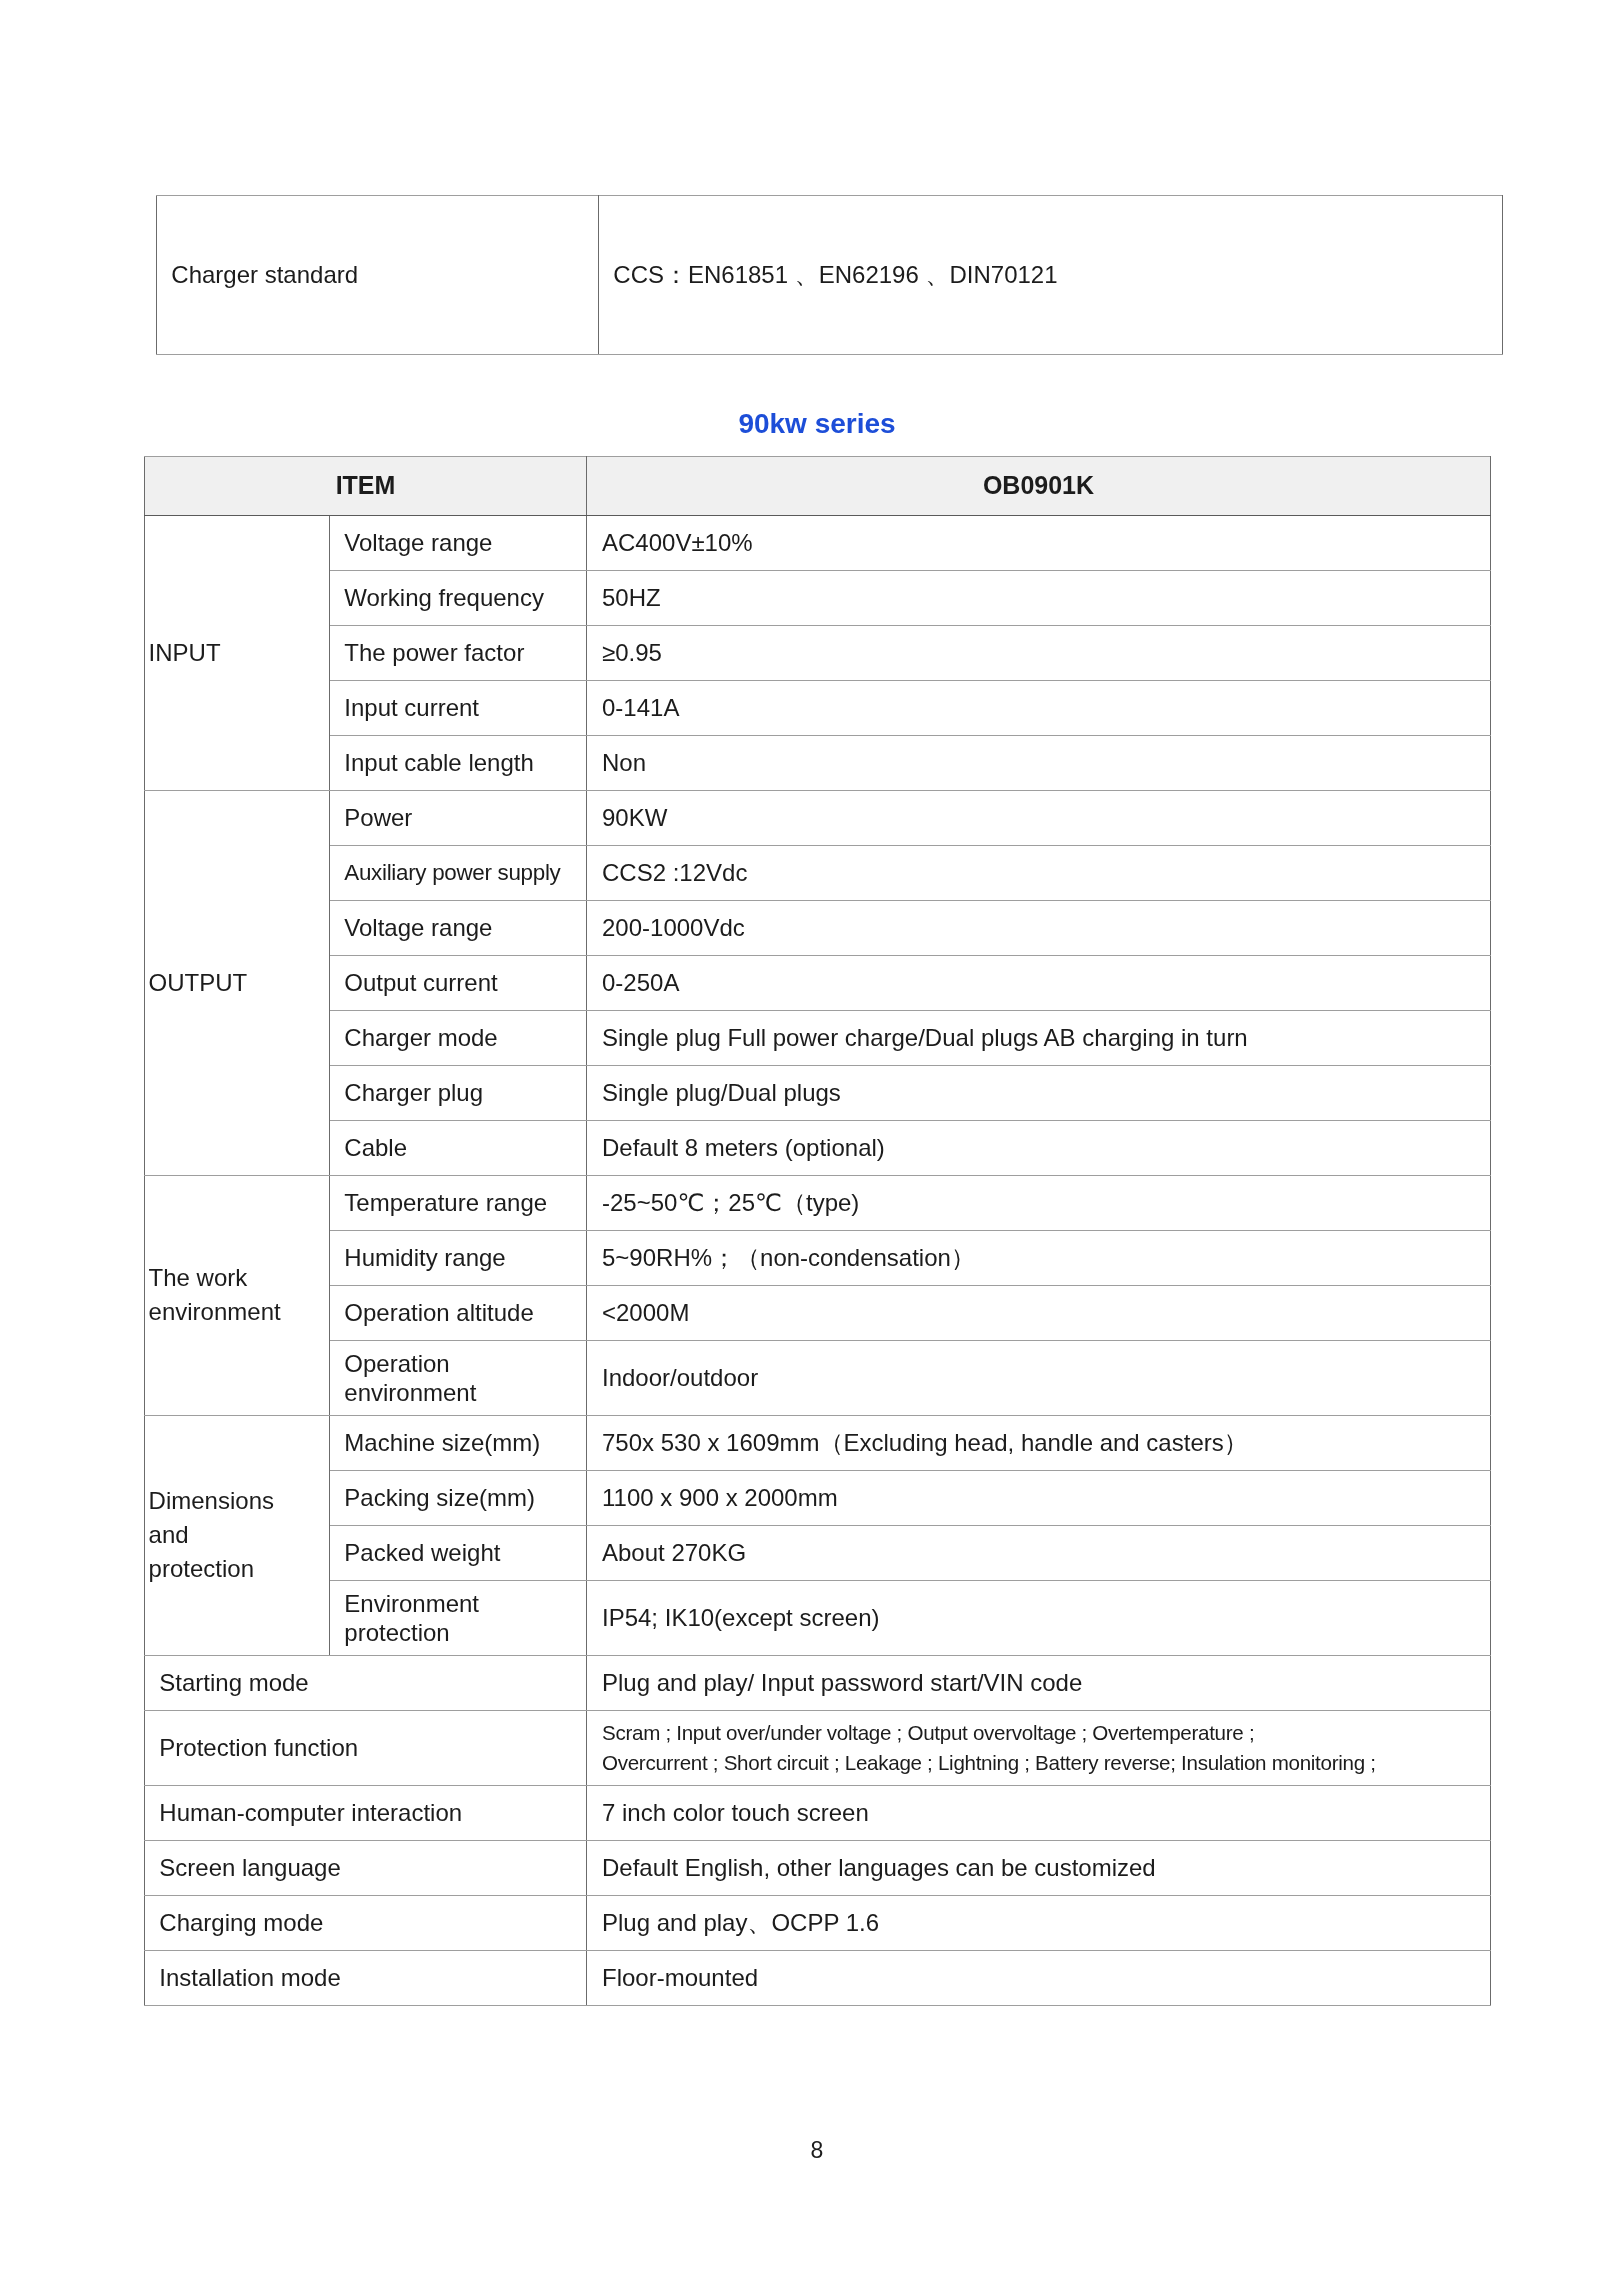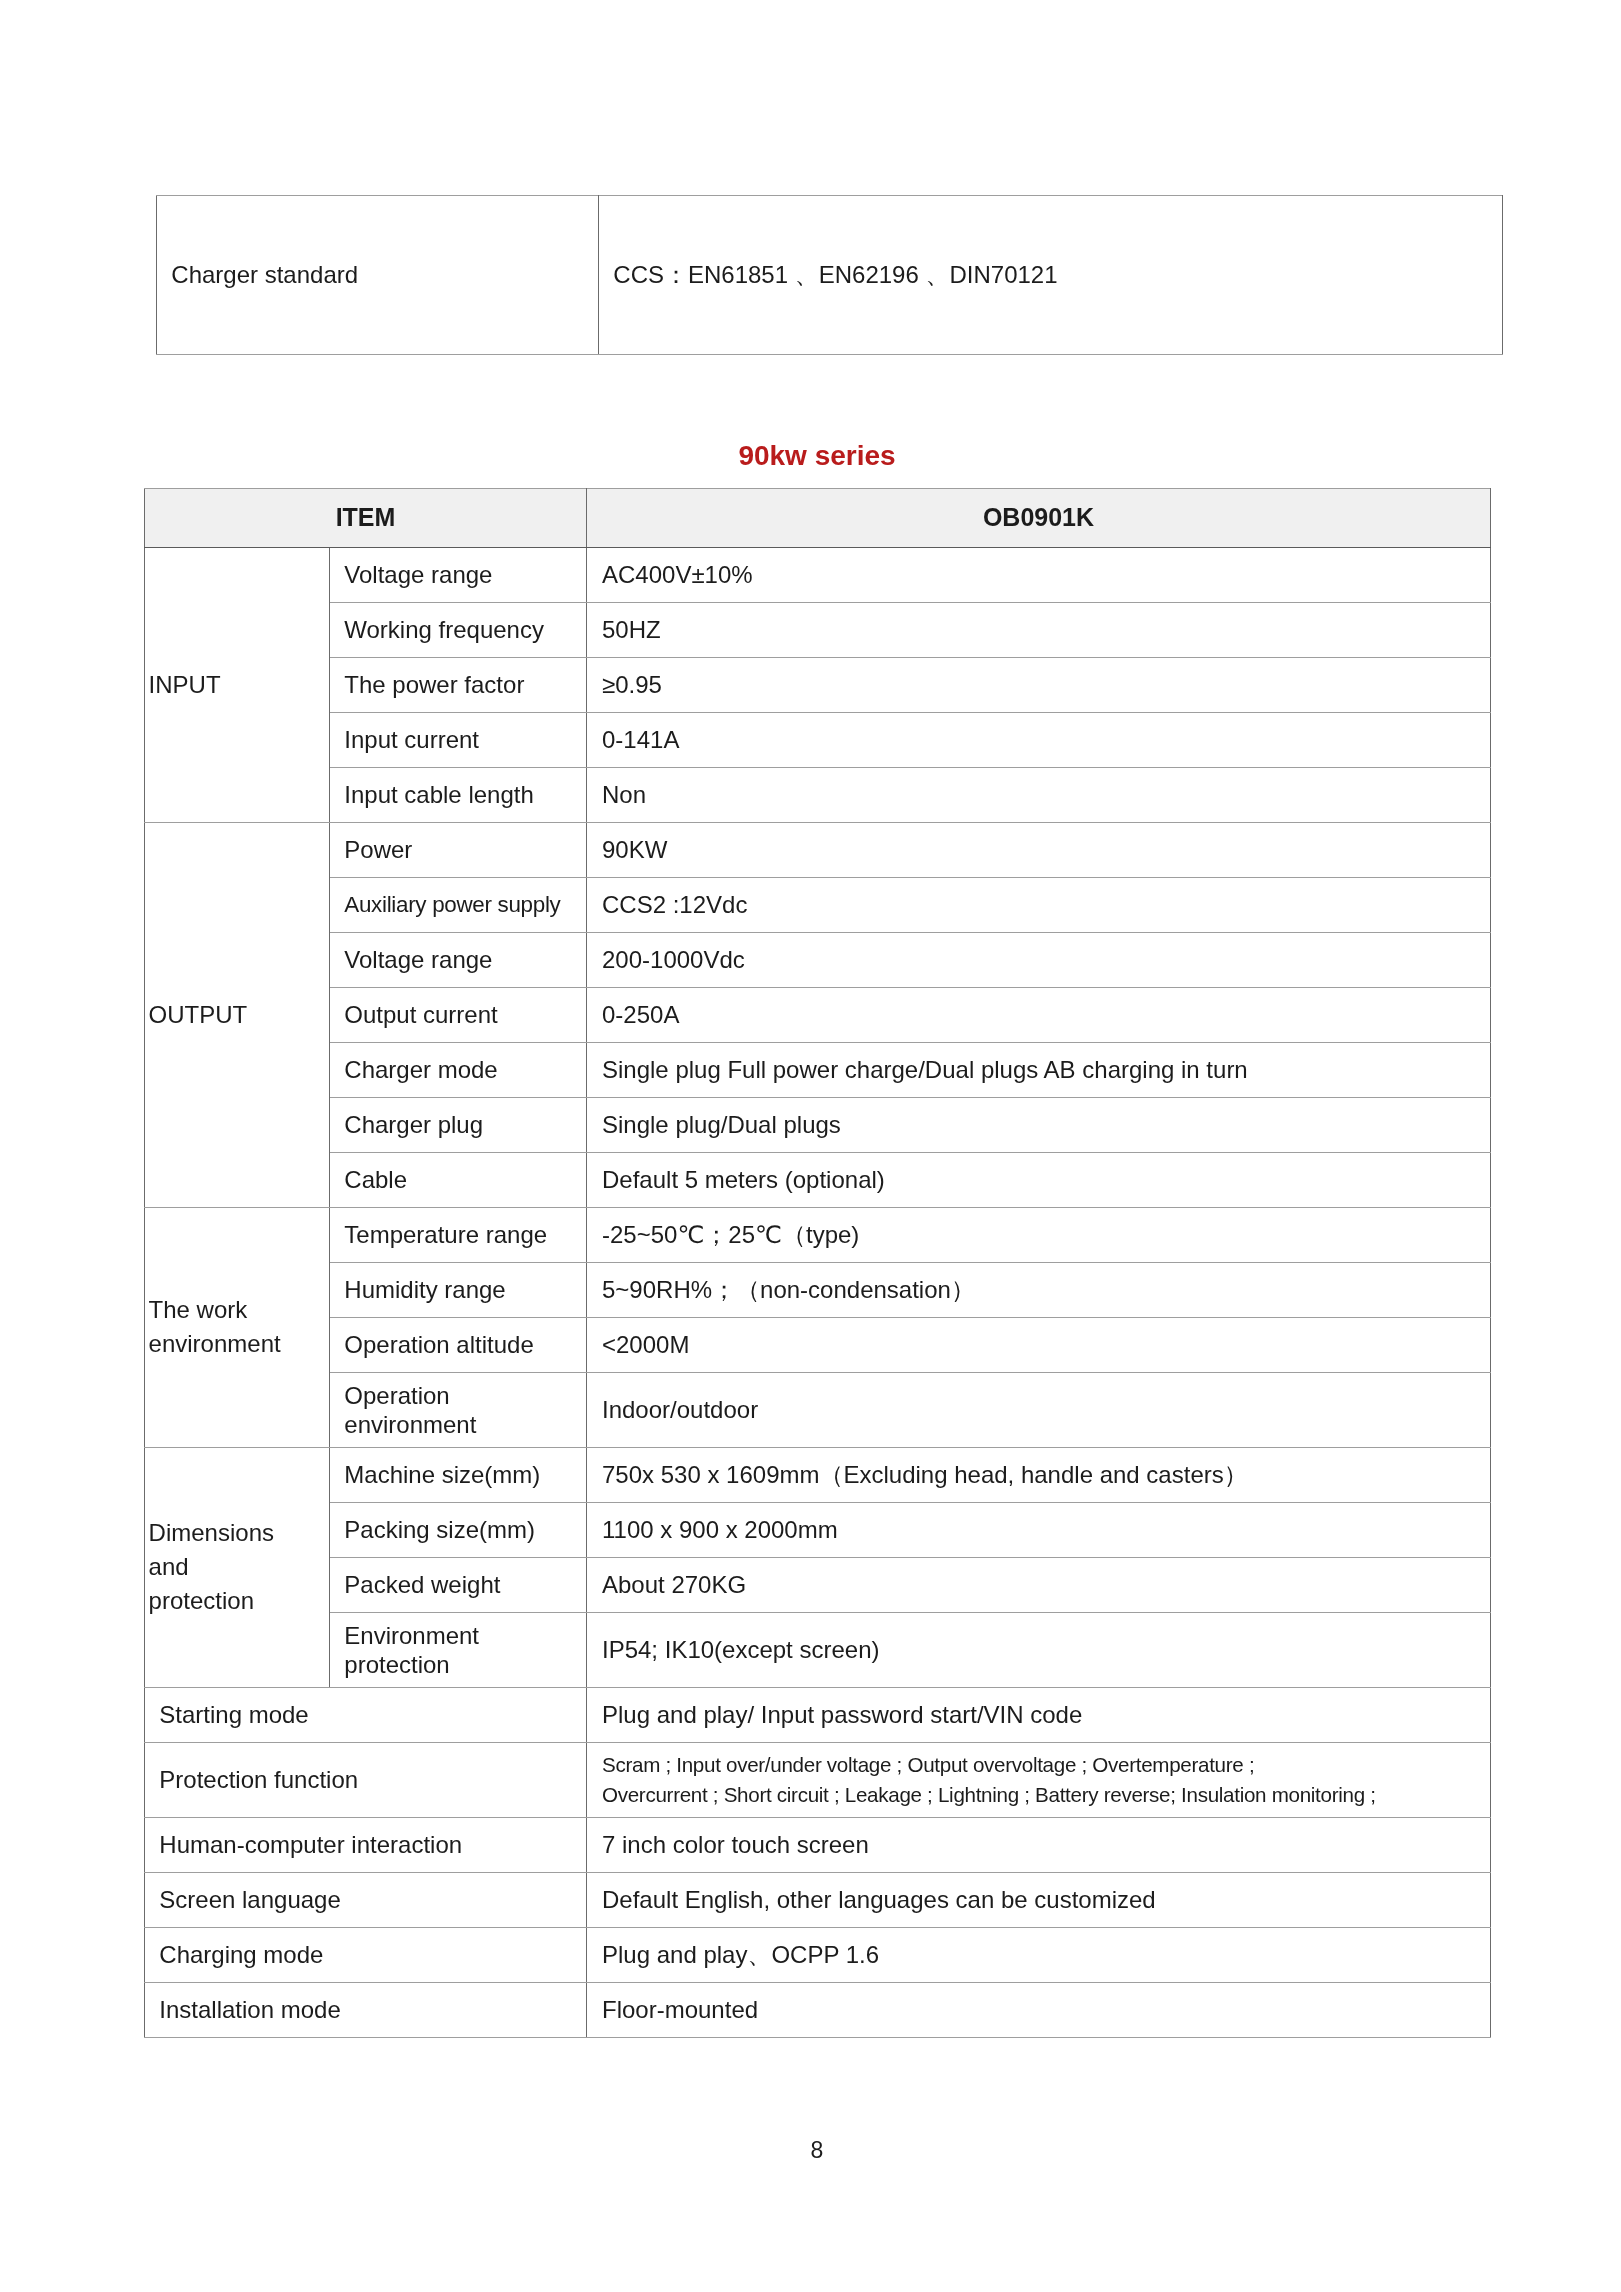--- a/index.html
+++ b/index.html
@@ -33,27 +33,27 @@
     border-left: 1.8px solid #6b6b6b;
     border-right: 1.8px solid #6b6b6b;
     font-size: 24px;
     padding: 0 10.7px 0 14.3px;
     vertical-align: middle;
   }
   table.top-table { border: 1.8px solid #595959; margin-left: 12px; }
 
   
   .series-title {
-    margin-top: 82px;
+    margin-top: 50px;
     height: 38px;
     line-height: 38px;
     text-align: center;
     font-size: 28px;
     font-weight: bold;
-    color: #b91c1c;
+    color: #1d4ed8;
   }
 
   
   table.spec-table {
     margin-top: 12.5px;
     width: 1346px;
     border-collapse: collapse;
     table-layout: fixed;
   }
   table.spec-table { border: 1.8px solid #595959; }
@@ -193,21 +193,21 @@
     <tr class="row-std">
       <td class="label-cell">Charger mode</td>
       <td class="value-cell">Single plug Full power charge/Dual plugs AB charging in turn</td>
     </tr>
     <tr class="row-std">
       <td class="label-cell">Charger plug</td>
       <td class="value-cell">Single plug/Dual plugs</td>
     </tr>
     <tr class="row-std">
       <td class="label-cell">Cable</td>
-      <td class="value-cell">Default 5 meters (optional)</td>
+      <td class="value-cell">Default 8 meters (optional)</td>
     </tr>
 
     <tr class="row-std">
       <td class="group-cell" rowspan="4">
         <div>The work</div>
         <div>environment</div>
       </td>
       <td class="label-cell">Temperature range</td>
       <td class="value-cell">-25~50℃；25℃（type)</td>
     </tr>

